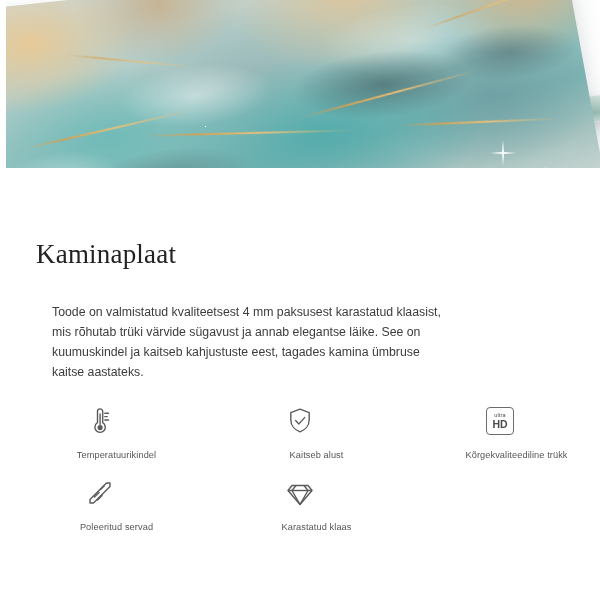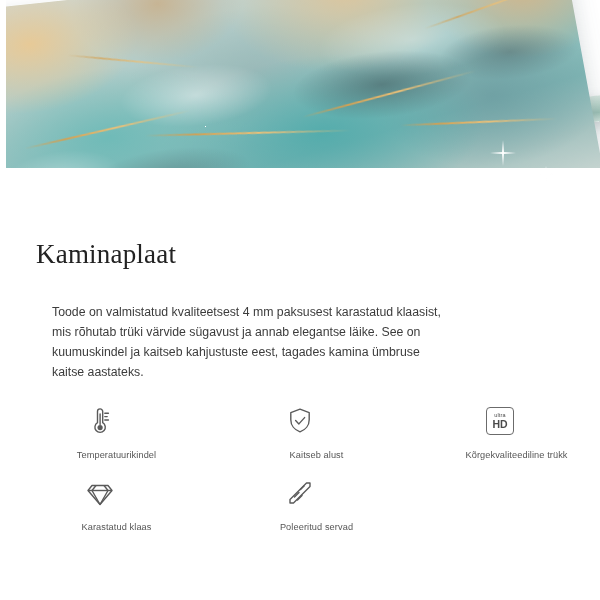--- a/index.html
+++ b/index.html
@@ -281,37 +281,37 @@
         <div class="ultrahd-badge">
           <span class="u1">ultra</span>
           <span class="u2">HD</span>
         </div>
       </div>
       <div class="feature-label">Kõrgekvaliteediline trükk</div>
     </div>
 
     <div class="feature">
       <div class="feature-icon">
+        <svg width="34" height="34" viewBox="0 0 34 34" fill="none" stroke="#5a5a5a" stroke-width="1.4" stroke-linejoin="round" stroke-linecap="round">
+          <path d="M7 23.5L23.5 7H27v3.5L10.5 27H7z"></path>
+          <line x1="11.5" y1="21" x2="16" y2="16.5"></line>
+          <line x1="14.5" y1="24" x2="19" y2="19.5"></line>
+          <line x1="17.5" y1="13.5" x2="21" y2="10"></line>
+        </svg>
+      </div>
+      <div class="feature-label">Poleeritud servad</div>
+    </div>
+
+    <div class="feature">
+      <div class="feature-icon">
         <svg width="34" height="34" viewBox="0 0 34 34" fill="none" stroke="#5a5a5a" stroke-width="1.4" stroke-linejoin="round">
           <path d="M9 9.5h16l4 5-12 14-12-14z"></path>
           <path d="M5 14.5h24"></path>
           <path d="M13 9.5l-4 5 8 14"></path>
           <path d="M21 9.5l4 5-8 14"></path>
         </svg>
       </div>
       <div class="feature-label">Karastatud klaas</div>
     </div>
 
-    <div class="feature">
-      <div class="feature-icon">
-        <svg width="34" height="34" viewBox="0 0 34 34" fill="none" stroke="#5a5a5a" stroke-width="1.4" stroke-linejoin="round" stroke-linecap="round">
-          <path d="M7 23.5L23.5 7H27v3.5L10.5 27H7z"></path>
-          <line x1="11.5" y1="21" x2="16" y2="16.5"></line>
-          <line x1="14.5" y1="24" x2="19" y2="19.5"></line>
-          <line x1="17.5" y1="13.5" x2="21" y2="10"></line>
-        </svg>
-      </div>
-      <div class="feature-label">Poleeritud servad</div>
-    </div>
-
 
   </div>
 </div>
 
 </body></html>

